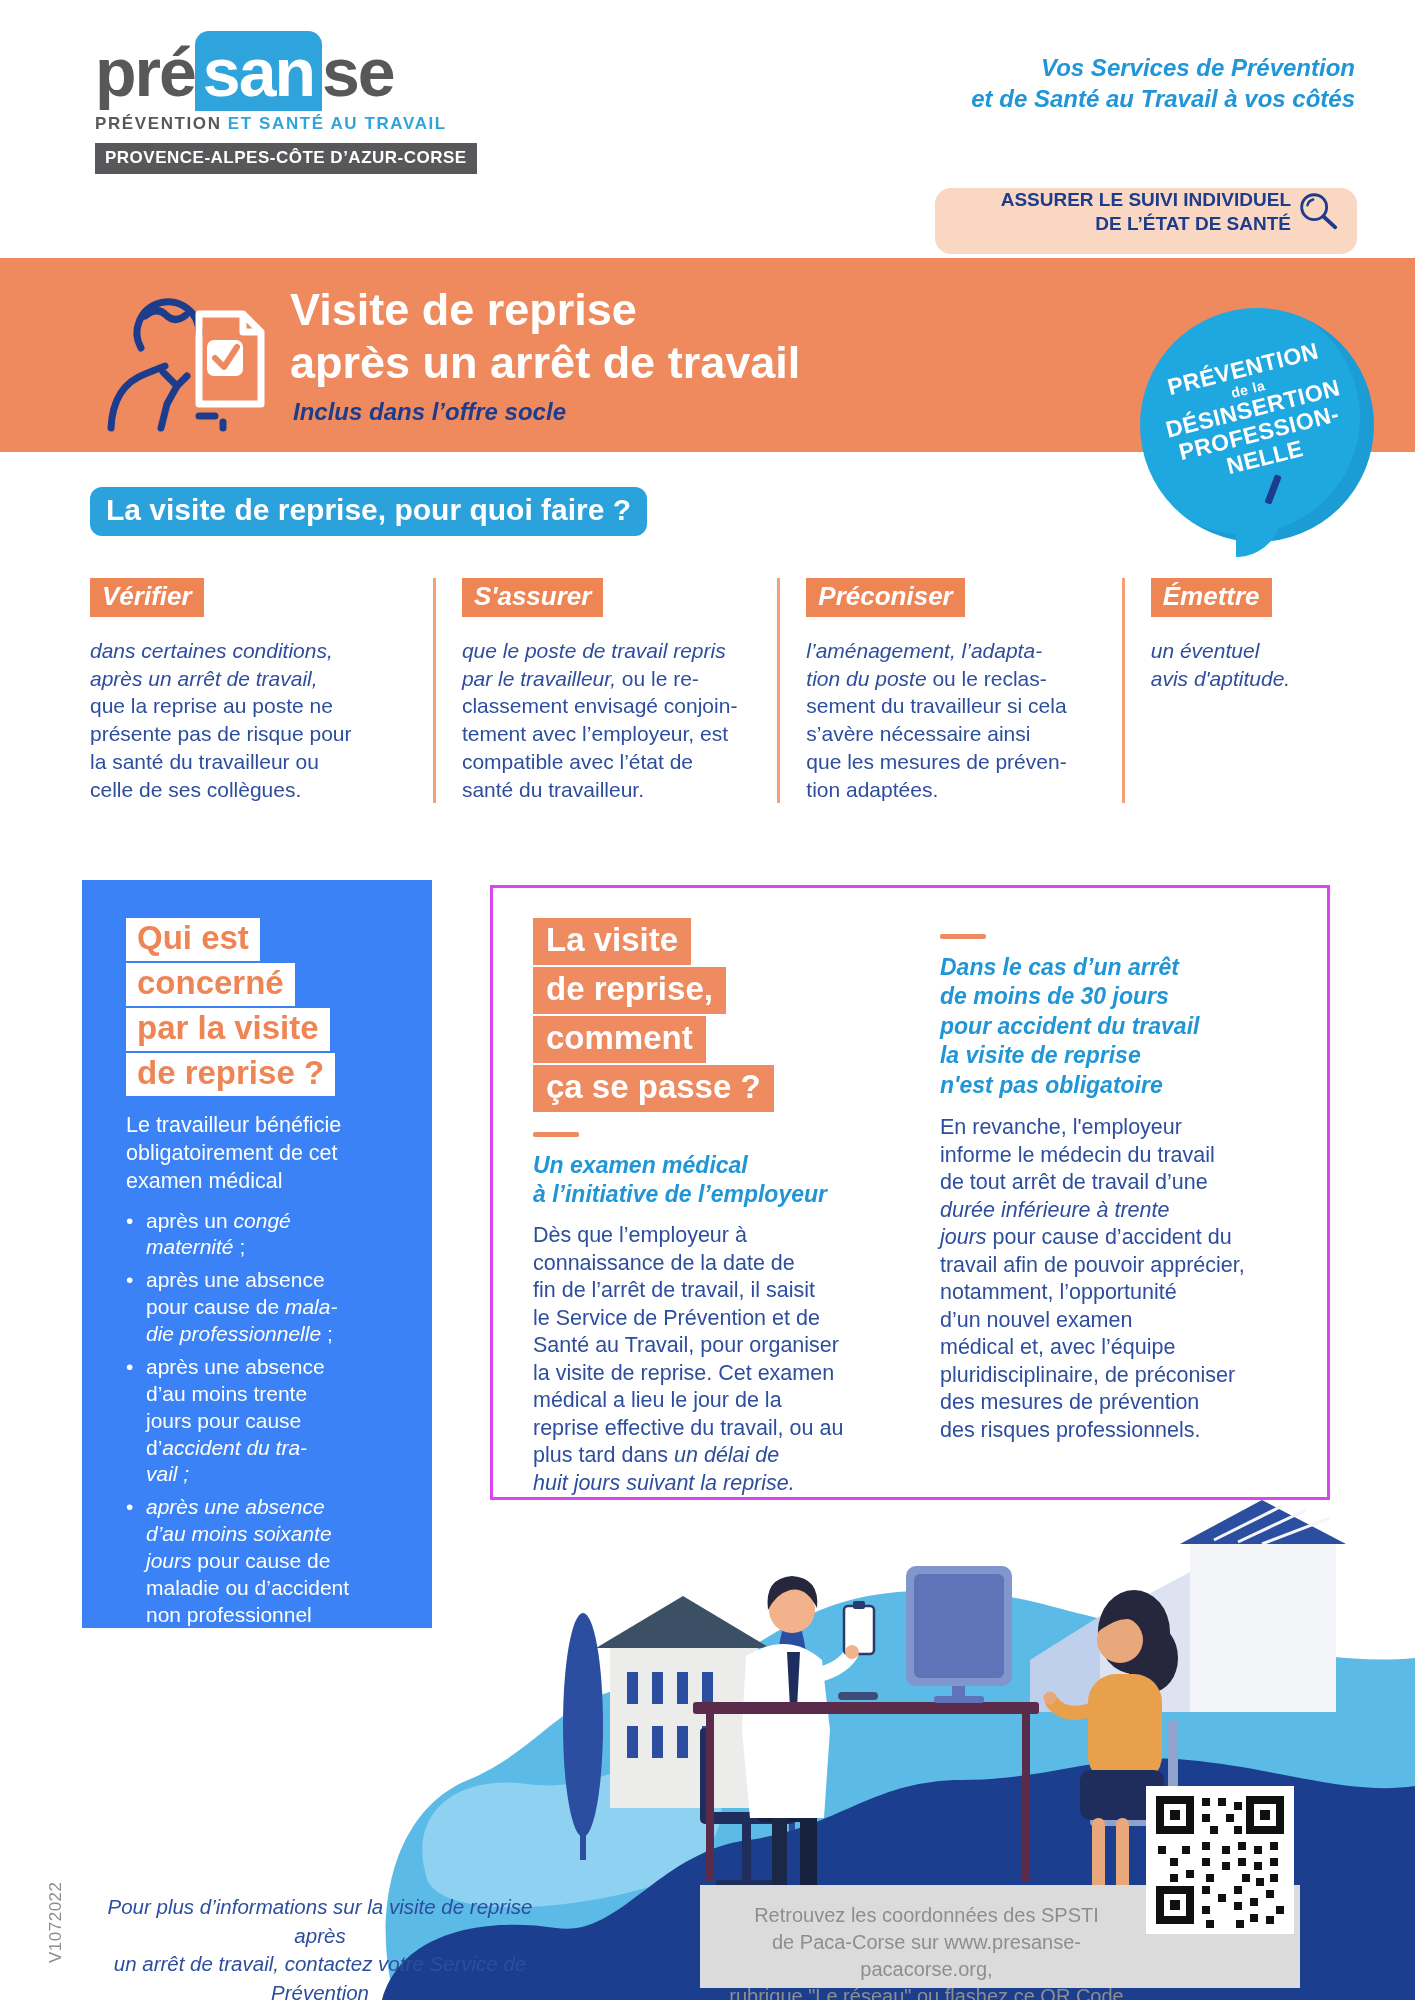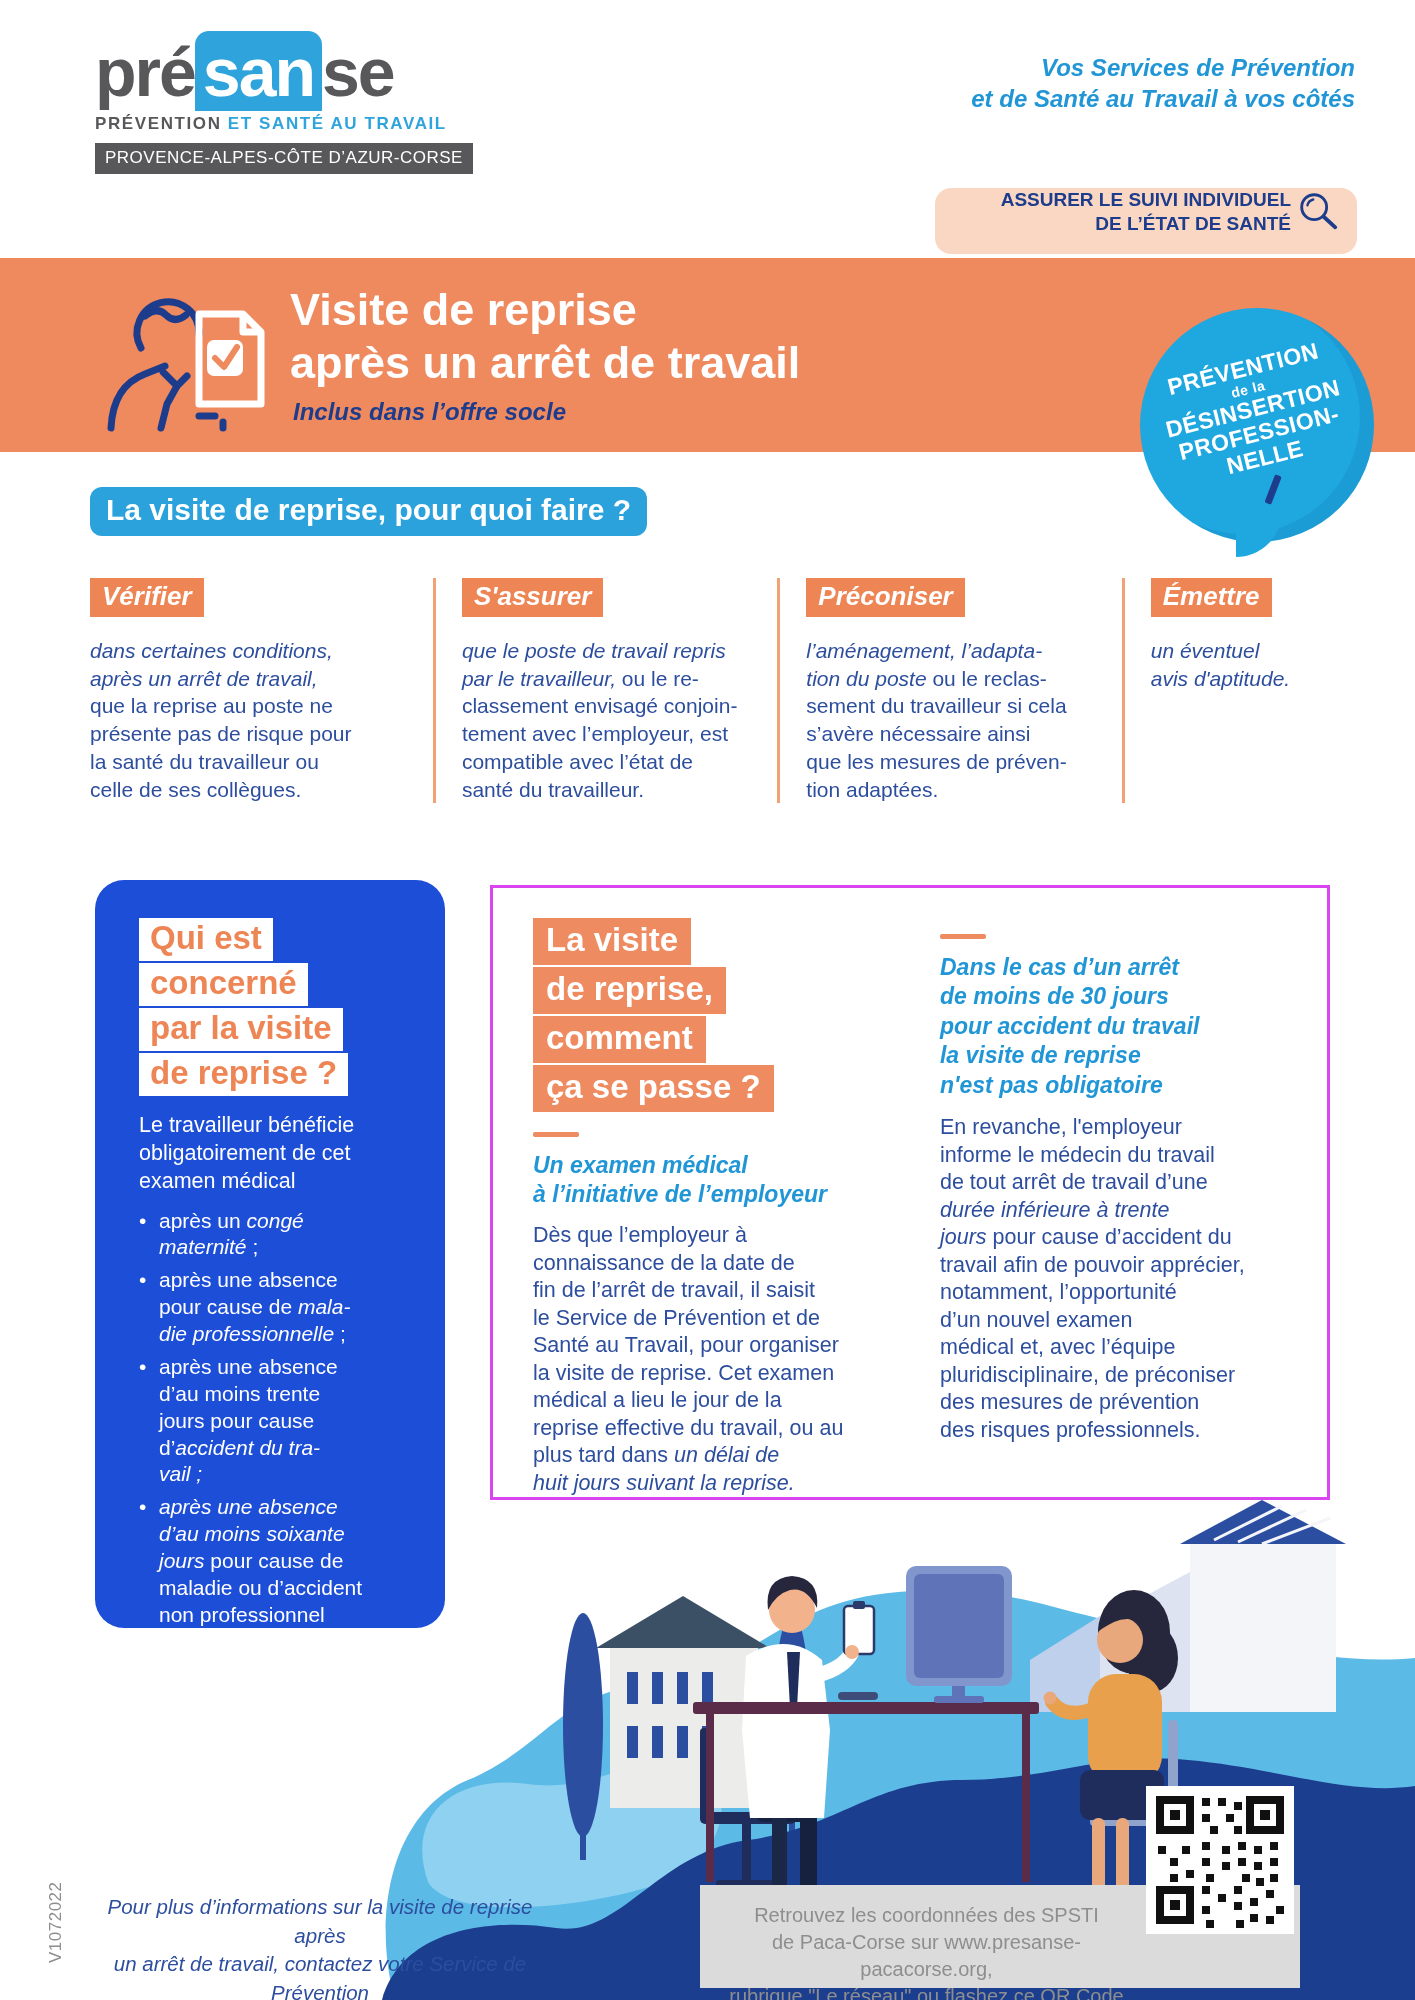--- a/index.html
+++ b/index.html
@@ -6,21 +6,21 @@
   html,body { background:#ffffff; }
   body { font-family:"Liberation Sans","DejaVu Sans",sans-serif; }
   .page { position:relative; width:1415px; height:2000px; background:#ffffff; overflow:hidden; }
 
   
   .brand { position:absolute; left:95px; top:38px; }
   .logo { font-size:68px; font-weight:bold; letter-spacing:-2px; color:#58585A; line-height:1; }
   .lg-san { background:#2FA3DC; color:#fff; padding:3px 8px 1px; border-radius:14px 14px 0 0; }
   .tagline { margin-top:8px; font-size:17px; font-weight:bold; letter-spacing:1.6px; }
   .tg-gray { color:#58585A; } .tg-blue { color:#2FA3DC; }
-  .region-bar { margin-top:9px; display:inline-block; background:#58585A; color:#fff; font-weight:normal; font-size:17px; letter-spacing:.5px; padding:5px 10px 6px; }
+  .region-bar { margin-top:9px; display:inline-block; background:#58585A; color:#fff; font-weight:bold; font-size:17px; letter-spacing:.5px; padding:5px 10px 6px; }
 
   .slogan { position:absolute; right:60px; top:52px; text-align:right; font-size:24px; font-weight:bold; font-style:italic; color:#2196D6; line-height:1.3; white-space:pre-line; }
   .suivi-badge { position:absolute; right:58px; top:188px; width:422px; height:66px; background:#F9D7C3; border-radius:16px; display:flex; justify-content:flex-end; gap:4px; padding:0 16px; }
   .suivi-text { font-size:19px; font-weight:bold; color:#1E3C8C; text-align:right; line-height:1.28; white-space:pre-line; }
 
   
   .banner { position:absolute; left:0; top:258px; width:1415px; height:194px; background:#EF8A5F; z-index:1; }
   .banner-icon { position:absolute; left:103px; top:18px; }
   .banner-title { position:absolute; left:290px; top:26px; color:#fff; font-size:45px; font-weight:bold; line-height:1.17; white-space:pre-line; }
   .banner-sub { position:absolute; left:293px; top:140px; font-size:24px; font-weight:bold; font-style:italic; color:#1E3C8C; }
@@ -37,21 +37,21 @@
   
   .columns { position:absolute; left:90px; top:578px; width:1270px; display:flex; }
   .col { width:360px; padding-right:38px; }
   .col + .col { border-left:3px solid #F3A077; padding-left:26px; }
   .col:last-child { width:250px; padding-right:0; }
   .chip { display:inline-block; background:#EE8555; color:#fff; font-size:26px; font-weight:bold; font-style:italic; padding:3px 12px 5px; margin-bottom:20px; }
   .col-body { font-size:21px; line-height:1.32; color:#2D4E9E; white-space:pre-line; }
   .bi { font-weight:normal; font-style:italic; }
 
   
-  .who-box { position:absolute; left:95px; top:880px; width:350px; height:748px; background:#1d4ed8; padding:38px 26px 0 44px; z-index:2;border-radius:29px; }
+  .who-box { position:absolute; left:82px; top:880px; width:350px; height:748px; background:#3b82f6; padding:38px 26px 0 44px; z-index:2; }
   .who-chip { display:table; background:#fff; color:#EE8555; font-size:33px; font-weight:bold; line-height:1.18; padding:1px 11px 3px; margin-bottom:2px; white-space:nowrap; }
   .who-intro { margin-top:16px; color:#fff; font-size:21.5px; line-height:1.3; white-space:pre-line; }
   .who-bullets { list-style:none; margin-top:12px; color:#fff; font-size:21px; line-height:1.28; }
   .who-bullets li { position:relative; padding-left:20px; margin-bottom:6px; white-space:pre-line; }
   .who-bullets li::before { content:'\2022'; position:absolute; left:0; top:0; }
 
   
   .how-box { position:absolute; left:490px; top:885px; width:840px; height:615px; border:3px solid #d946ef; background:#fff; display:flex; padding:30px 36px 0 40px; gap:46px; z-index:2; }
   .how-left { width:362px; }
   .how-right { width:352px; padding-top:16px; }

